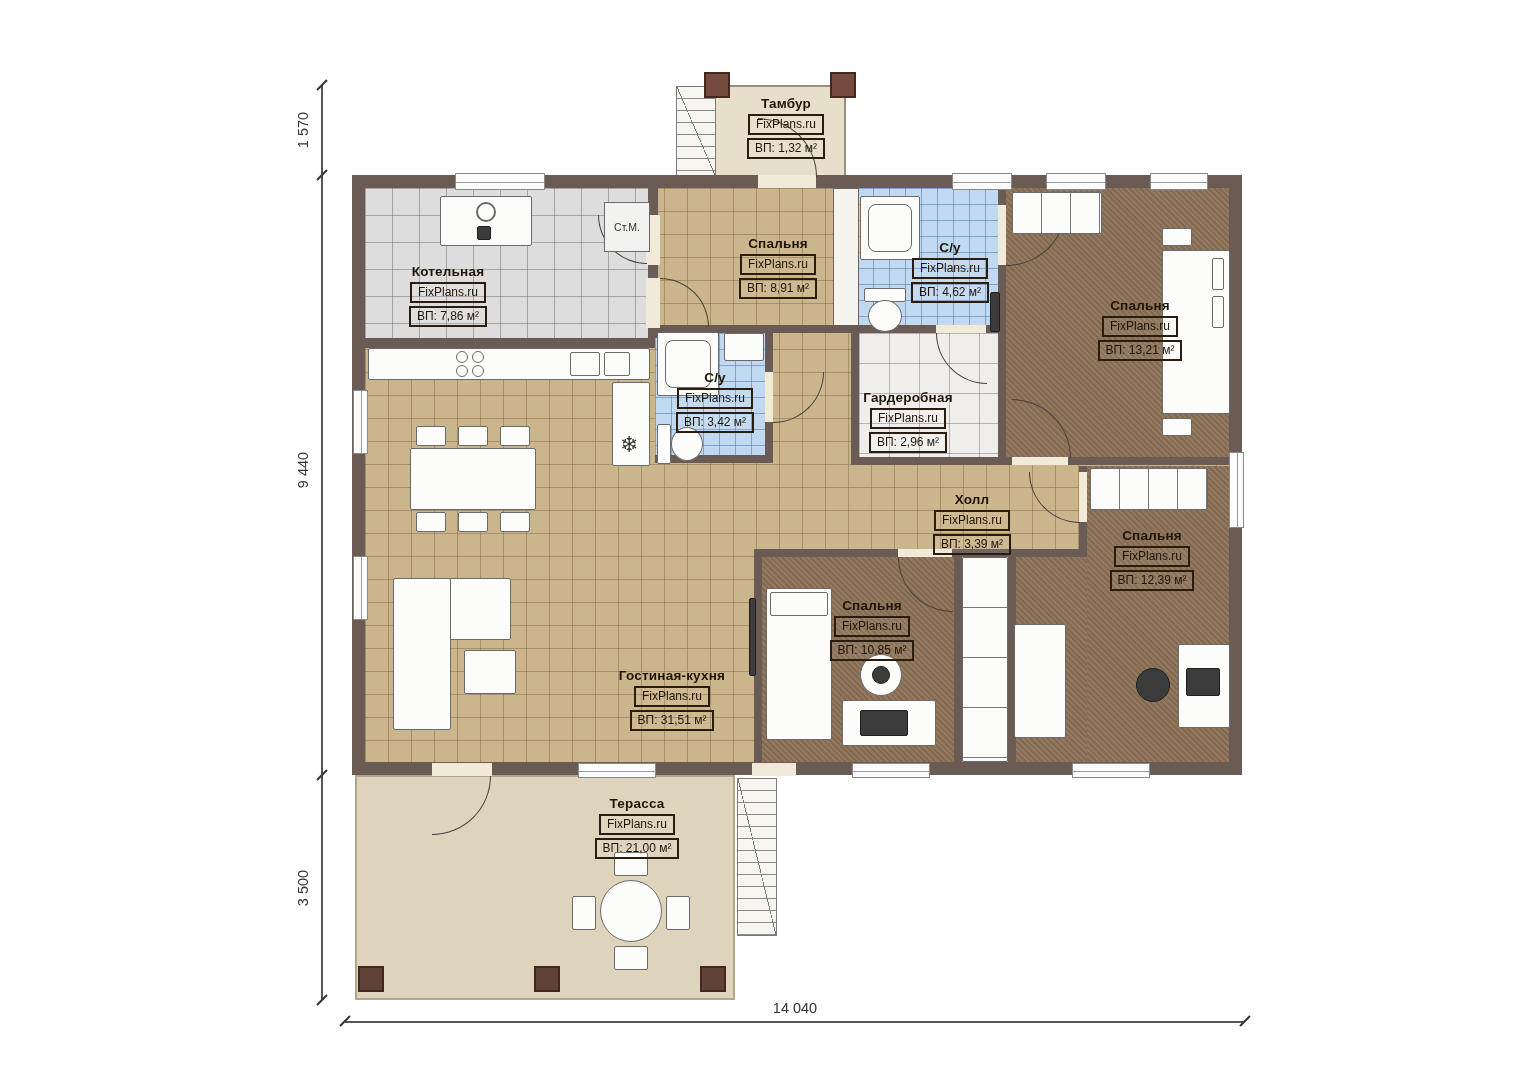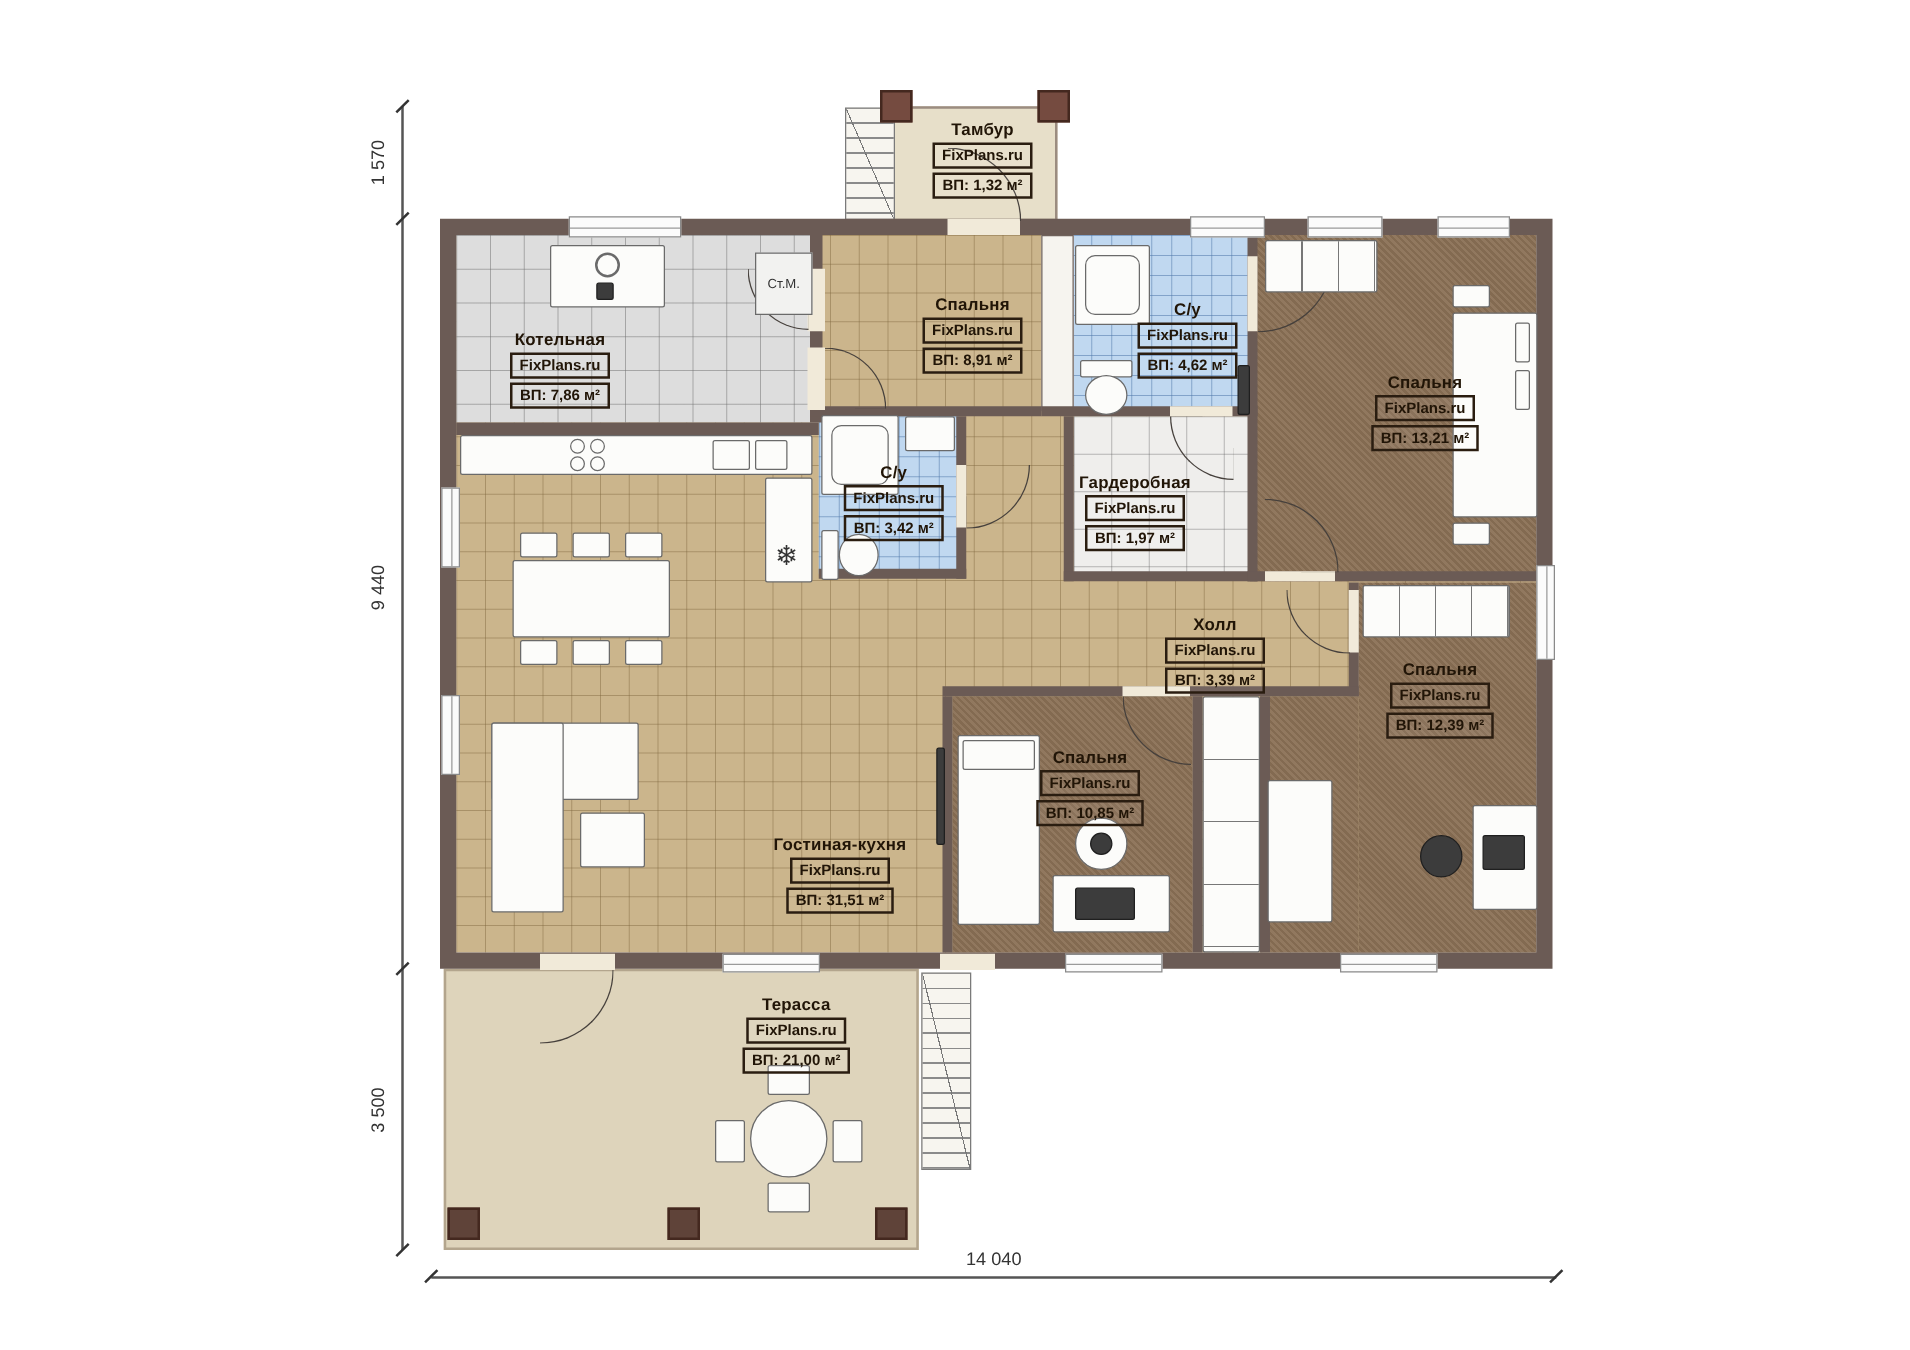--- a/index.html
+++ b/index.html
@@ -50,21 +50,21 @@
   .post.t{background:#5f4339;}
   .stairs{position:absolute;background:#f7f5ef;border:1px solid #7a7a7a;z-index:8;box-sizing:border-box;
     background-image:repeating-linear-gradient(180deg,transparent 0 11px,#8a8a8a 11px 12px);}
   .stairs::after{content:"";position:absolute;inset:0;
     background-image:linear-gradient(to top right,transparent 49.4%,#777 49.4%,#777 50.6%,transparent 50.6%);}
   
   .room-label{position:absolute;display:flex;flex-direction:column;align-items:center;z-index:30;
     color:#211507;}
   .room-label .rname{font-weight:bold;font-size:13.5px;white-space:nowrap;letter-spacing:.2px;}
   .room-label .lbox{border:2px solid #2a1d10;font-size:12px;padding:0 6px;margin-top:3px;
-    white-space:nowrap;line-height:17px;background:rgba(255,255,255,0.06);font-weight:bold;}
+    white-space:nowrap;line-height:17px;background:rgba(255,255,255,0.06);}
   .stm{position:absolute;z-index:21;background:#f2f2f0;border:1.5px solid #6a6a6a;
     font-size:10.5px;color:#333;display:flex;align-items:center;justify-content:center;box-sizing:border-box;}
   .snow{position:absolute;z-index:21;font-size:22px;color:#333;line-height:1;}
   
   .dimline{position:absolute;background:#555;z-index:6;}
   .tick{position:absolute;width:14px;height:2px;background:#333;transform:rotate(-45deg);z-index:7;}
   .dimtext{position:absolute;font-size:14.5px;color:#333;z-index:7;white-space:nowrap;}
   .dimtext.v{transform:translate(-50%,-50%) rotate(-90deg);}
   .dimtext.hc{transform:translateX(-50%);}
 </style>
@@ -265,24 +265,24 @@
     <div class="lbox">FixPlans.ru</div>
     <div class="lbox">ВП: 13,21 м²</div>
   </div>
 
   <div class="room-label" style="left:650px;top:370px;width:130px">
     <div class="rname">С/у</div>
     <div class="lbox">FixPlans.ru</div>
     <div class="lbox">ВП: 3,42 м²</div>
   </div>
 
-  <div class="room-label" style="left:843px;top:378px;width:130px">
+  <div class="room-label" style="left:843px;top:390px;width:130px">
     <div class="rname">Гардеробная</div>
     <div class="lbox">FixPlans.ru</div>
-    <div class="lbox">ВП: 1,97 м²</div>
+    <div class="lbox">ВП: 2,96 м²</div>
   </div>
 
   <div class="room-label" style="left:907px;top:492px;width:130px">
     <div class="rname">Холл</div>
     <div class="lbox">FixPlans.ru</div>
     <div class="lbox">ВП: 3,39 м²</div>
   </div>
 
   <div class="room-label" style="left:1087px;top:528px;width:130px">
     <div class="rname">Спальня</div>

